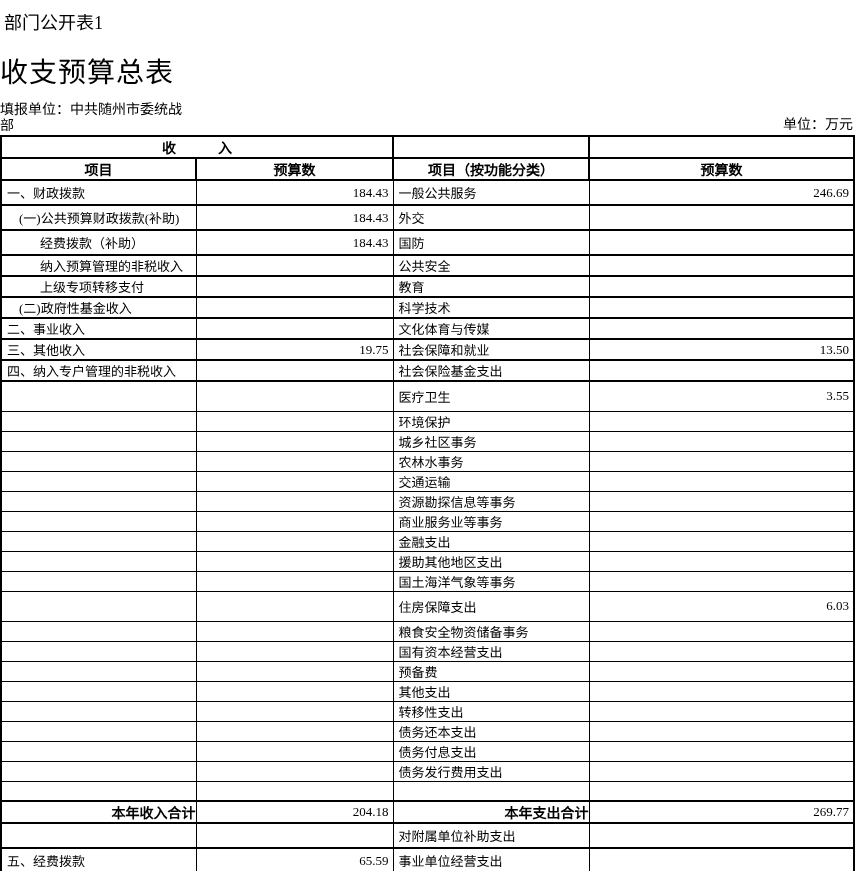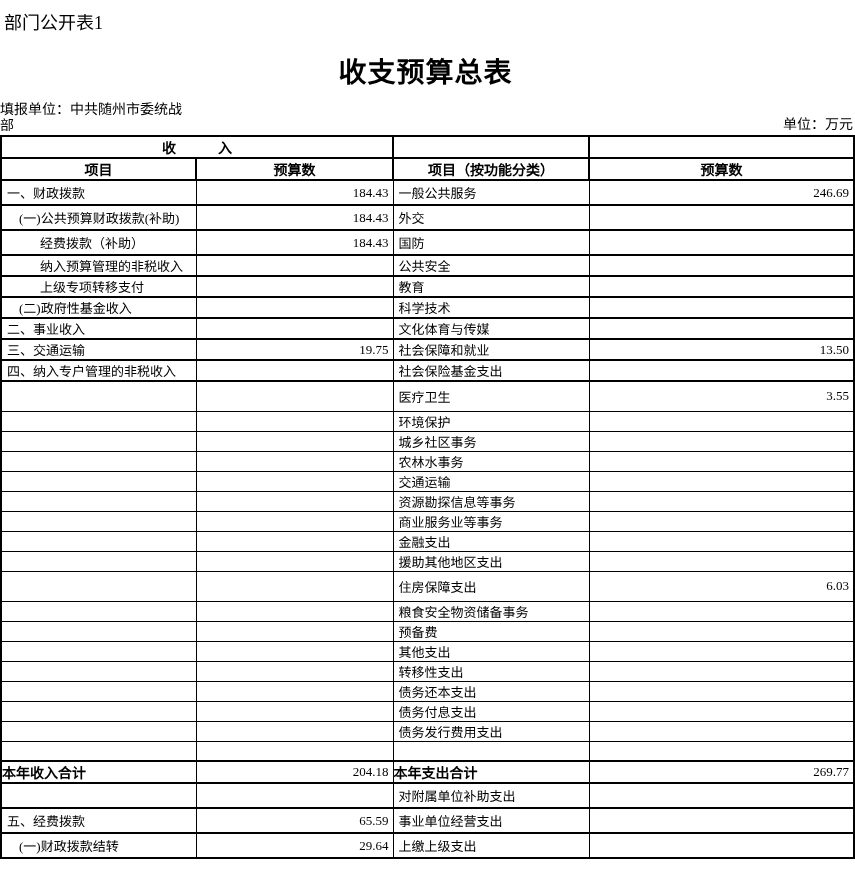--- a/index.html
+++ b/index.html
@@ -9,22 +9,21 @@
     font-family: "Liberation Serif", serif;
     -webkit-font-smoothing: antialiased;
   }
   .sheet-tag {
     font-size: 18px;
     padding: 8px 0 0 4px;
   }
   .title {
     margin: 16px 4px 0 0;
     font-size: 28px;
-    font-weight: bold;
-    text-align: center;
+    font-weight: normal;
     letter-spacing: 1px;
   }
   .meta-row {
     display: flex;
     justify-content: space-between;
     align-items: flex-end;
     margin-top: 12px;
     font-size: 14px;
   }
   .reporting-unit {
@@ -63,23 +62,23 @@
   tr.size-lg  { height: 25px; }
   tr.size-xl  { height: 30px; }
   tr.sect-top > td, tr.sect-bot > td { border-top-width: 2px; border-bottom-width: 2px; }
   td.lbl { text-align: left; }
   td.ind0 { padding-left: 5px; }
   td.ind1 { padding-left: 17px; }
   td.ind2 { padding-left: 38px; }
   td.num { text-align: right; padding-right: 4px; }
   td.tot {
     font-weight: bold;
-    text-align: left;
+    text-align: right;
     font-size: 14px;
-    padding-left: 0;
+    padding-left: 12px;
   }
 </style>
 </head>
 <body>
 
 <div class="page">
   <div class="sheet-tag">部门公开表1</div>
   <h1 class="title">收支预算总表</h1>
   <div class="meta-row">
     <div class="reporting-unit">填报单位：中共随州市委统战部</div>
@@ -142,21 +141,21 @@
           <td class="lbl ind0">科学技术</td>
           <td class="num"></td>
         </tr>
         <tr class="sect-top size-md">
           <td class="lbl ind0">二、事业收入</td>
           <td class="num"></td>
           <td class="lbl ind0">文化体育与传媒</td>
           <td class="num"></td>
         </tr>
         <tr class="sect-top size-md">
-          <td class="lbl ind0">三、交通运输</td>
+          <td class="lbl ind0">三、其他收入</td>
           <td class="num">19.75</td>
           <td class="lbl ind0">社会保障和就业</td>
           <td class="num">13.50</td>
         </tr>
         <tr class="sect-top size-md">
           <td class="lbl ind0">四、纳入专户管理的非税收入</td>
           <td class="num"></td>
           <td class="lbl ind0">社会保险基金支出</td>
           <td class="num"></td>
         </tr>
@@ -207,30 +206,42 @@
           <td class="num"></td>
           <td class="lbl ind0">金融支出</td>
           <td class="num"></td>
         </tr>
         <tr class="sect-mid size-sm">
           <td class="lbl ind0"></td>
           <td class="num"></td>
           <td class="lbl ind0">援助其他地区支出</td>
           <td class="num"></td>
         </tr>
+        <tr class="sect-mid size-sm">
+          <td class="lbl ind0"></td>
+          <td class="num"></td>
+          <td class="lbl ind0">国土海洋气象等事务</td>
+          <td class="num"></td>
+        </tr>
         <tr class="sect-mid size-xl">
           <td class="lbl ind0"></td>
           <td class="num"></td>
           <td class="lbl ind0">住房保障支出</td>
           <td class="num">6.03</td>
         </tr>
         <tr class="sect-mid size-sm">
           <td class="lbl ind0"></td>
           <td class="num"></td>
           <td class="lbl ind0">粮食安全物资储备事务</td>
+          <td class="num"></td>
+        </tr>
+        <tr class="sect-mid size-sm">
+          <td class="lbl ind0"></td>
+          <td class="num"></td>
+          <td class="lbl ind0">国有资本经营支出</td>
           <td class="num"></td>
         </tr>
         <tr class="sect-mid size-sm">
           <td class="lbl ind0"></td>
           <td class="num"></td>
           <td class="lbl ind0">预备费</td>
           <td class="num"></td>
         </tr>
         <tr class="sect-mid size-sm">
           <td class="lbl ind0"></td>

